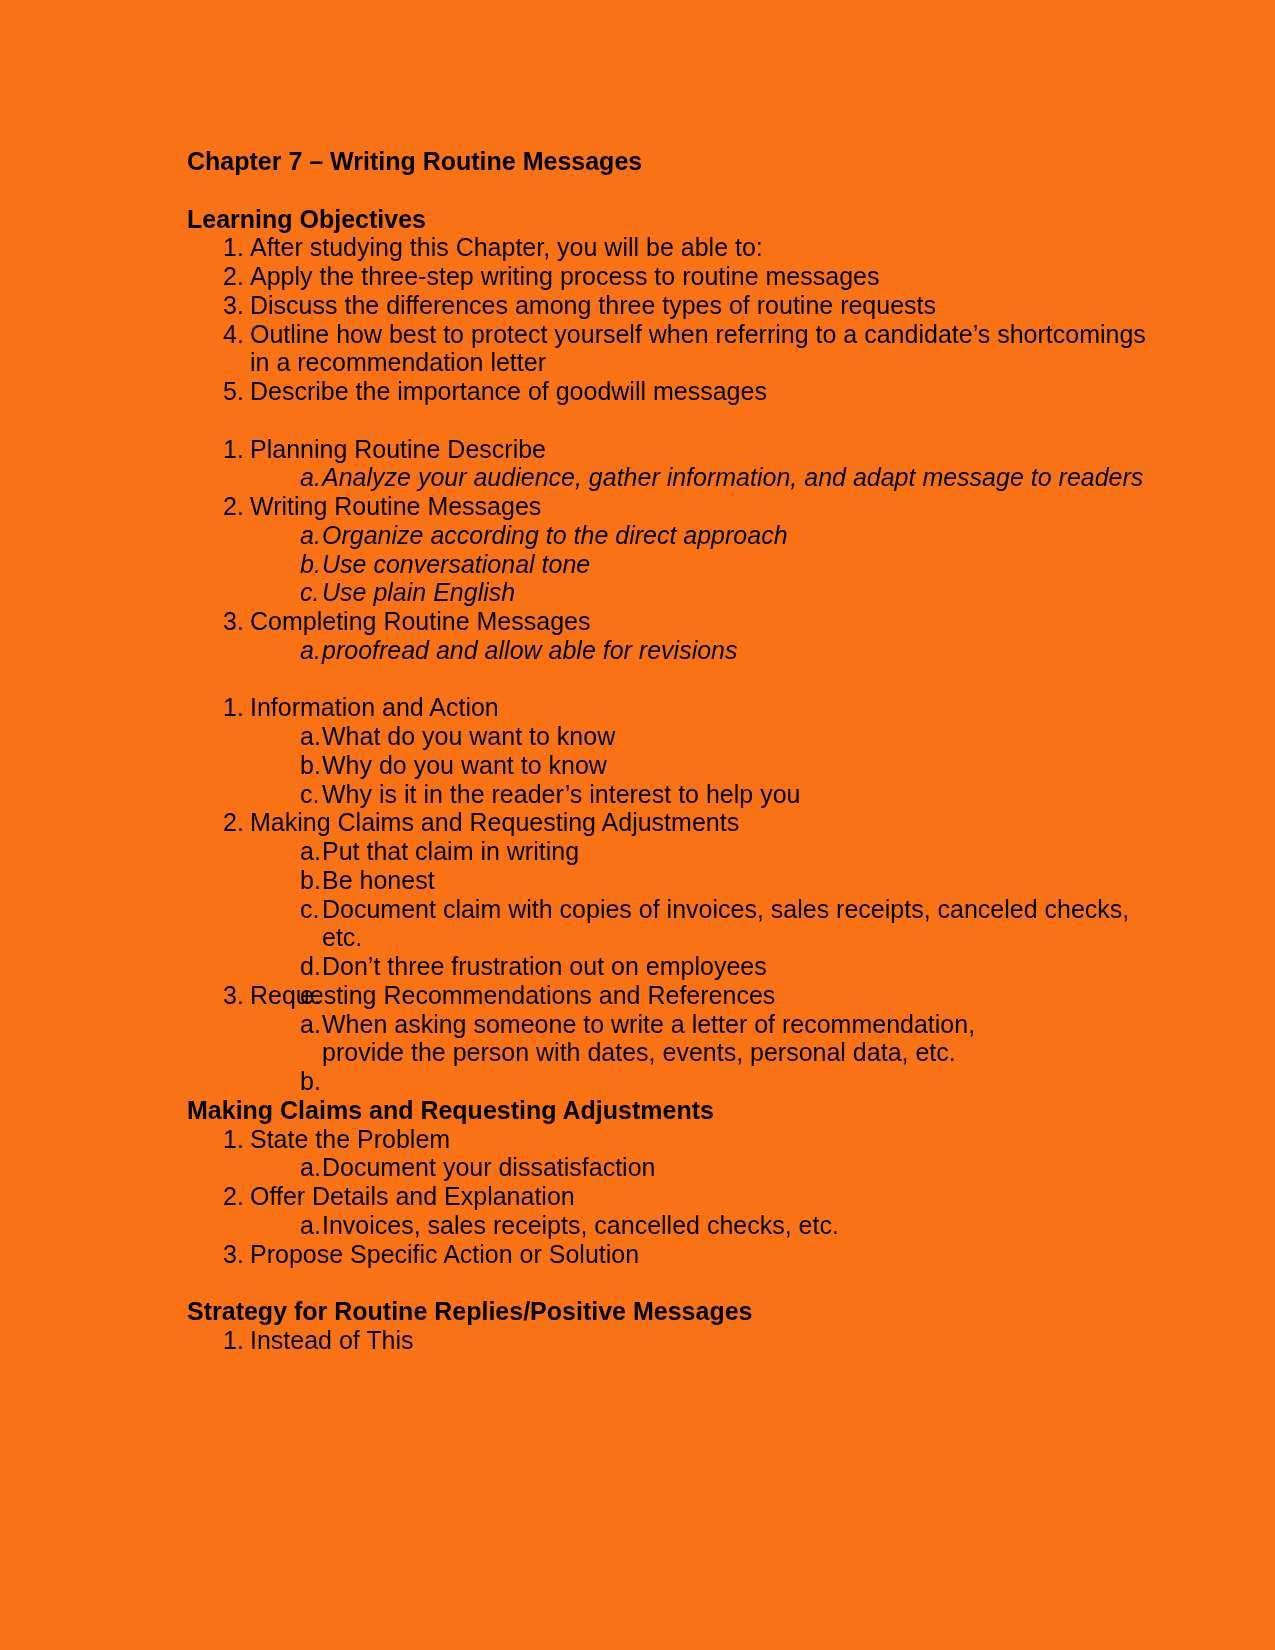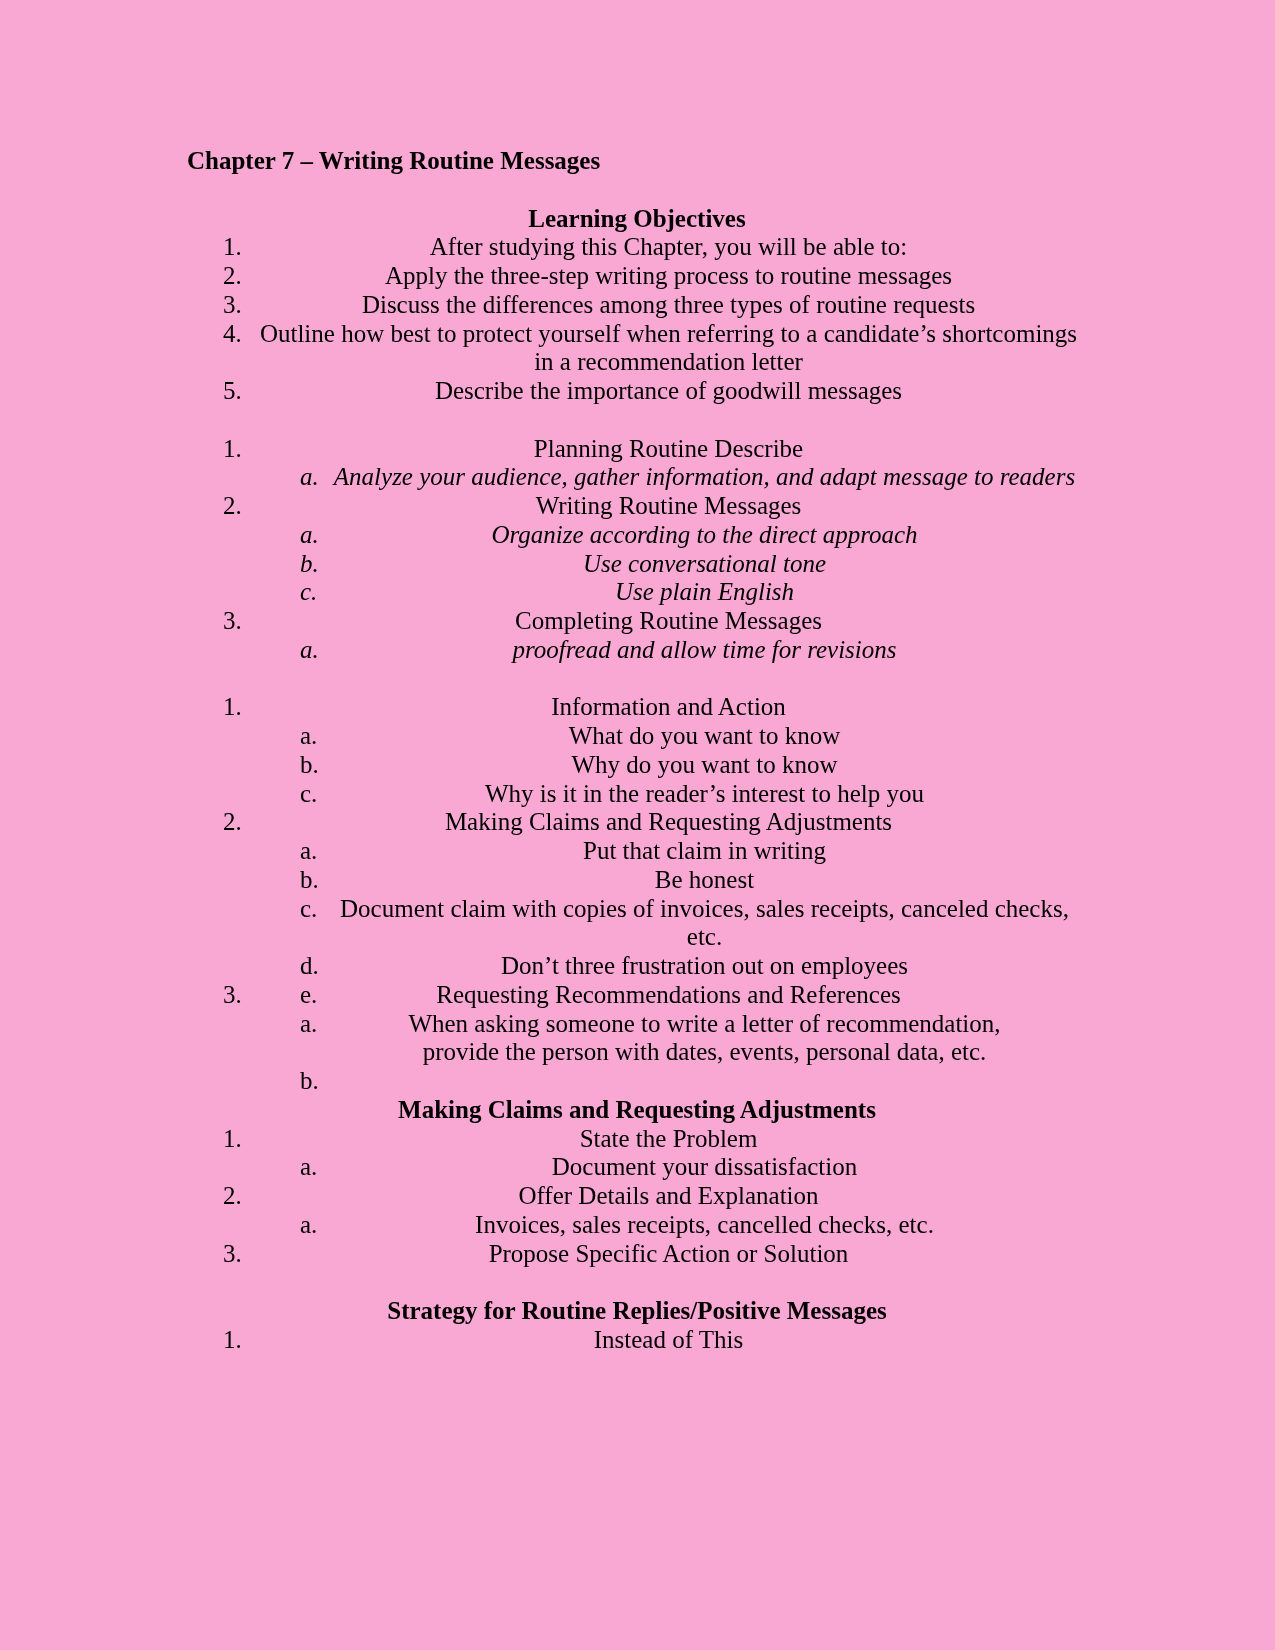--- a/index.html
+++ b/index.html
@@ -4,40 +4,39 @@
 <style>
   html, body {
     margin: 0;
     padding: 0;
     background: #ffffff;
   }
   .page {
     position: relative;
     width: 1275px;
     height: 1650px;
-    background: #f9a8d4;
+    background: #f97316;
     overflow: hidden;
-    font-family: Liberation Serif, serif;
+    font-family: Liberation Sans, sans-serif;
     font-size: 25px;
     line-height: 28.75px;
     color: #000000;
   }
   .content {
     position: absolute;
     left: 187px;
     top: 147px;
     width: 900px;
   }
   .doc-title {
     font-weight: bold;
     white-space: nowrap;
   }
   .section {
     margin-top: 28.75px;
-    text-align: center;
   }
   .heading {
     font-weight: bold;
     white-space: nowrap;
   }
   .item {
     position: relative;
   }
   .item .text span {
     white-space: nowrap;
@@ -64,21 +63,21 @@
           <div class="item lvl1"><span class="marker">5.</span><span class="text"><span>Describe the importance of goodwill messages</span></span></div>
         </section>
         <section class="section">
           <div class="item lvl1"><span class="marker">1.</span><span class="text"><span>Planning Routine Describe</span></span></div>
           <div class="item lvl2 italic"><span class="marker">a.</span><span class="text"><span>Analyze your audience, gather information, and adapt message to readers</span></span></div>
           <div class="item lvl1"><span class="marker">2.</span><span class="text"><span>Writing Routine Messages</span></span></div>
           <div class="item lvl2 italic"><span class="marker">a.</span><span class="text"><span>Organize according to the direct approach</span></span></div>
           <div class="item lvl2 italic"><span class="marker">b.</span><span class="text"><span>Use conversational tone</span></span></div>
           <div class="item lvl2 italic"><span class="marker">c.</span><span class="text"><span>Use plain English</span></span></div>
           <div class="item lvl1"><span class="marker">3.</span><span class="text"><span>Completing Routine Messages</span></span></div>
-          <div class="item lvl2 italic"><span class="marker">a.</span><span class="text"><span>proofread and allow time for revisions</span></span></div>
+          <div class="item lvl2 italic"><span class="marker">a.</span><span class="text"><span>proofread and allow able for revisions</span></span></div>
         </section>
         <section class="section">
           <div class="item lvl1"><span class="marker">1.</span><span class="text"><span>Information and Action</span></span></div>
           <div class="item lvl2"><span class="marker">a.</span><span class="text"><span>What do you want to know</span></span></div>
           <div class="item lvl2"><span class="marker">b.</span><span class="text"><span>Why do you want to know</span></span></div>
           <div class="item lvl2"><span class="marker">c.</span><span class="text"><span>Why is it in the reader’s interest to help you</span></span></div>
           <div class="item lvl1"><span class="marker">2.</span><span class="text"><span>Making Claims and Requesting Adjustments</span></span></div>
           <div class="item lvl2"><span class="marker">a.</span><span class="text"><span>Put that claim in writing</span></span></div>
           <div class="item lvl2"><span class="marker">b.</span><span class="text"><span>Be honest</span></span></div>
           <div class="item lvl2"><span class="marker">c.</span><span class="text"><span>Document claim with copies of invoices, sales receipts, canceled checks,</span><br><span>etc.</span></span></div>

